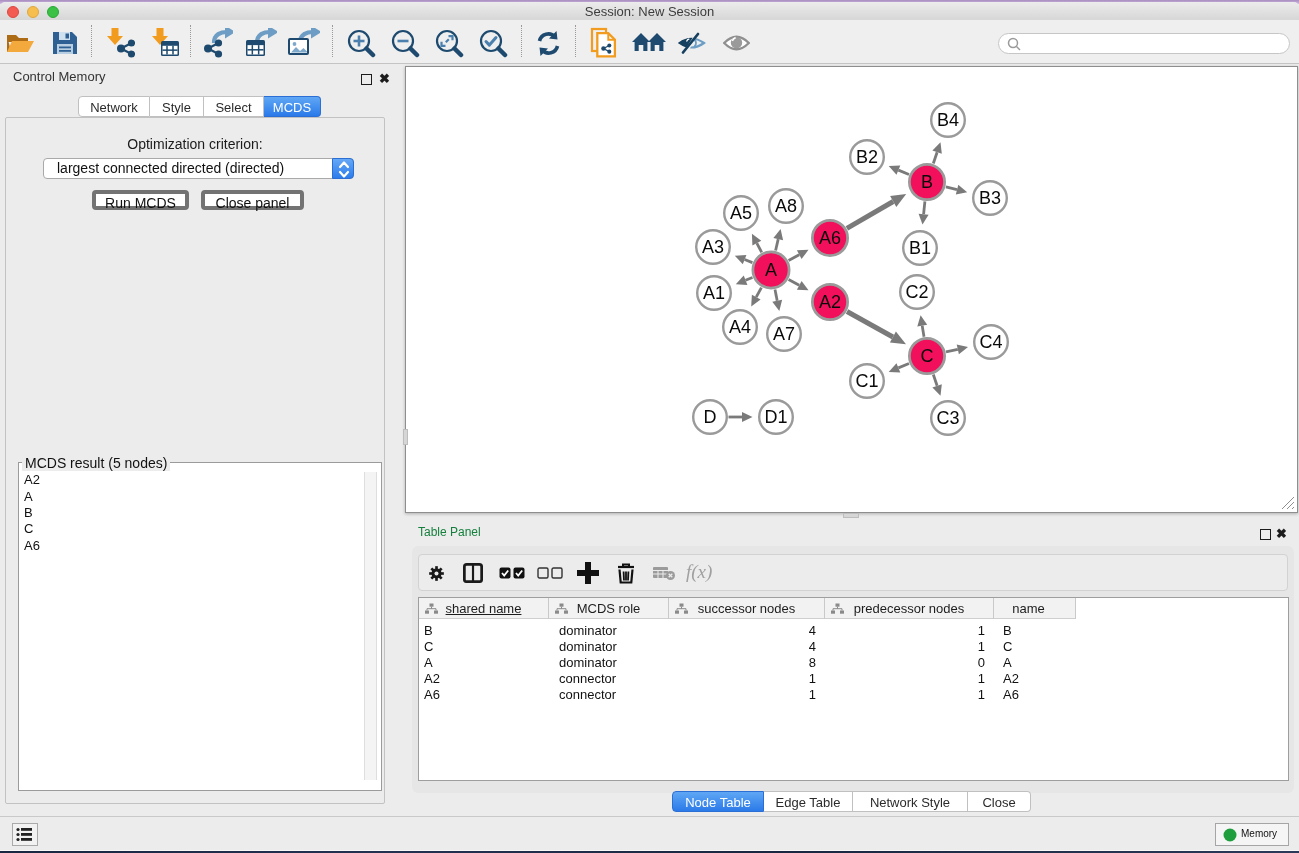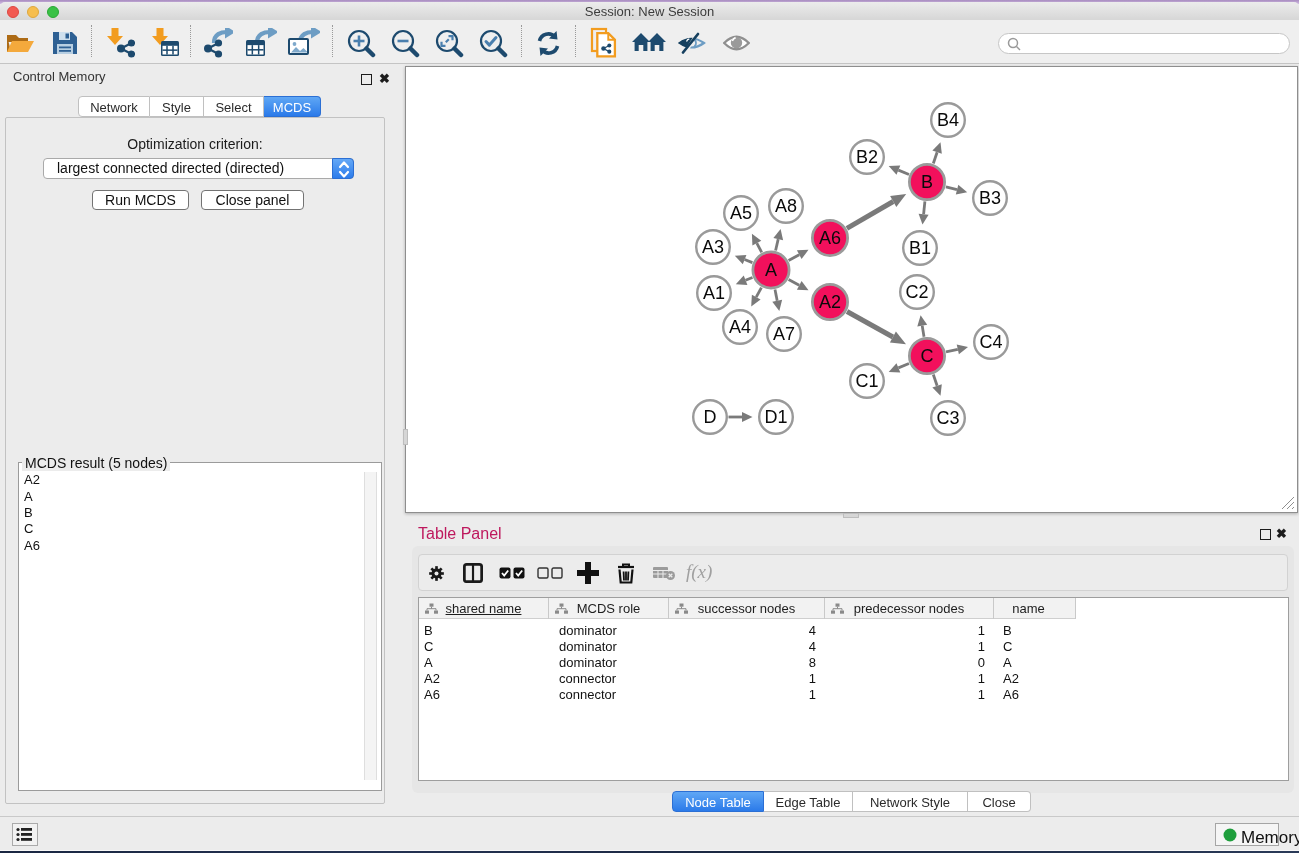--- a/index.html
+++ b/index.html
@@ -23,44 +23,44 @@
   #cpHead .t { position:absolute; left:13px; top:6px; font-size:13px; color:#333; }
   #cpPanel { left:5px; top:117px; width:380px; height:687px; border-radius:2px 2px 6px 6px; background:#ececec; border:1px solid #c2c2c2; border-radius:2px; }
   .tabstrip { position:absolute; display:flex; }
   .tab { height:21px; line-height:21px; background:#fff; border:1px solid #c0c0c0; border-left:none; color:#2b2b2b; font-size:13px; text-align:center; }
   .tab.first { border-left:1px solid #c0c0c0; border-radius:4px 0 0 4px; }
   .tab.last { border-radius:0 4px 4px 0; }
   .tab.sel { background:linear-gradient(#5fa7f5,#2b7ae9); color:#fff; border-color:#2b6fd4; }
   #optLabel { left:5px; top:136px; width:380px; text-align:center; font-size:14px; color:#1b1b1b; }
   #selBox { left:43px; top:158px; width:311px; height:21px; background:#fff; border:1px solid #a9a9a9; border-radius:4px; font-size:14px; color:#111; line-height:19px; padding-left:13px; }
   #selStep { left:332px; top:158px; width:22px; height:21px; background:linear-gradient(#64a8f6,#2d7ceb); border-radius:0 4px 4px 0; border:1px solid #2b6fd4; }
-  .btn { position:absolute; height:20px; background:#fff; border:1px solid #737373; border-radius:4px; font-size:14px; color:#111; text-align:center; line-height:18px; }
+  .btn { position:absolute; height:20px; background:#fff; border:4px solid #737373; border-radius:4px; font-size:14px; color:#111; text-align:center; line-height:18px; }
   
   #mcdsBox { left:18px; top:462px; width:364px; height:329px; background:#fff; border:1px solid #9b9b9b; }
   #mcdsLegend { left:22px; top:455px; background:#ececec; font-size:14px; color:#111; padding:0 3px; }
   #mcdsScroll { left:345px; top:9px; width:13px; height:308px; background:#f4f4f4; border-left:1px solid #dedede; border-right:1px solid #dedede; }
   .mitem { position:absolute; left:5px; font-size:13px; color:#111; }
   
   #netWin { left:405px; top:66px; width:893px; height:447px; background:#fff; border:1px solid #8e8e8e; box-shadow:0 1px 3px rgba(0,0,0,0.25); }
   #netTitle { position:absolute; left:0; top:0; width:100%; height:19px; background:linear-gradient(#ededed,#d2d2d2); border-bottom:1px solid #b0b0b0; }
   #netTitle .title { width:100%; text-align:center; font-size:13px; color:#2d2d2d; line-height:19px; }
   
   #tpHead { left:405px; top:520px; width:894px; height:26px; }
-  #tpHead .t { position:absolute; left:13px; top:5px; font-size:16px; color:#be185d; }
+  #tpHead .t { position:absolute; left:13px; top:5px; font-size:12px; color:#15803d; }
   #tpSub { left:412px; top:546px; width:882px; height:247px; background:#e6e6e6; border-radius:6px; }
   #tpToolbar { left:418px; top:554px; width:870px; height:37px; background:#ececec; border:1px solid #d2d2d2; border-radius:4px; }
   #tbl { left:418px; top:597px; width:871px; height:184px; background:#fff; border:1px solid #9e9e9e; }
   #tblHeader { position:absolute; left:0; top:0; width:657px; height:21px; background:#f2f2f2; border-bottom:1px solid #cfcfcf; }
   .hcol { position:absolute; top:0; height:21px; border-right:1px solid #c9c9c9; font-size:13px; color:#1d1d1d; text-align:center; line-height:21px; }
   .panehandle { background:#d6d6d6; border:1px solid #bdbdbd; }
   .wicon { position:absolute; top:4px; width:11px; height:11px; border:1.5px solid #1c1c1c; background:transparent; }
   .xicon { position:absolute; top:1px; font-size:13px; font-weight:bold; color:#1c1c1c; }
   #statusbar { left:0; top:816px; width:1299px; height:34px; background:#ececec; border-top:1px solid #c9c9c9; }
   #deskBottom { left:0; top:850px; width:1299px; height:3px; background:linear-gradient(90deg,#1a2742,#243252 30%,#1a2740 60%,#2a3a58); border-top:1px solid #f8f8f8; }
-  #memBtn { position:absolute; left:1215px; top:6px; width:64px; height:23px; background:#f5f5f5; border:1px solid #a5a5a5; font-size:17px; color:#111;padding-left:42px; }
+  #memBtn { position:absolute; left:1215px; top:6px; width:74px; height:23px; background:#f5f5f5; border:1px solid #a5a5a5; font-size:10px; color:#111;padding-left:42px; }
   #listBtn { position:absolute; left:12px; top:6px; width:26px; height:23px; background:#f2f2f2; border:1px solid #aaa; }
 </style></head>
 <body>
 <div class="abs" id="appWin"></div>
 <div class="abs" id="deskTop"></div>
 
 <div class="abs" id="titlebar" style="top:2px;">
   <div class="title">Session: New Session</div>
   <div class="tl r" style="left:7px;"></div>
   <div class="tl y" style="left:27px;"></div>

